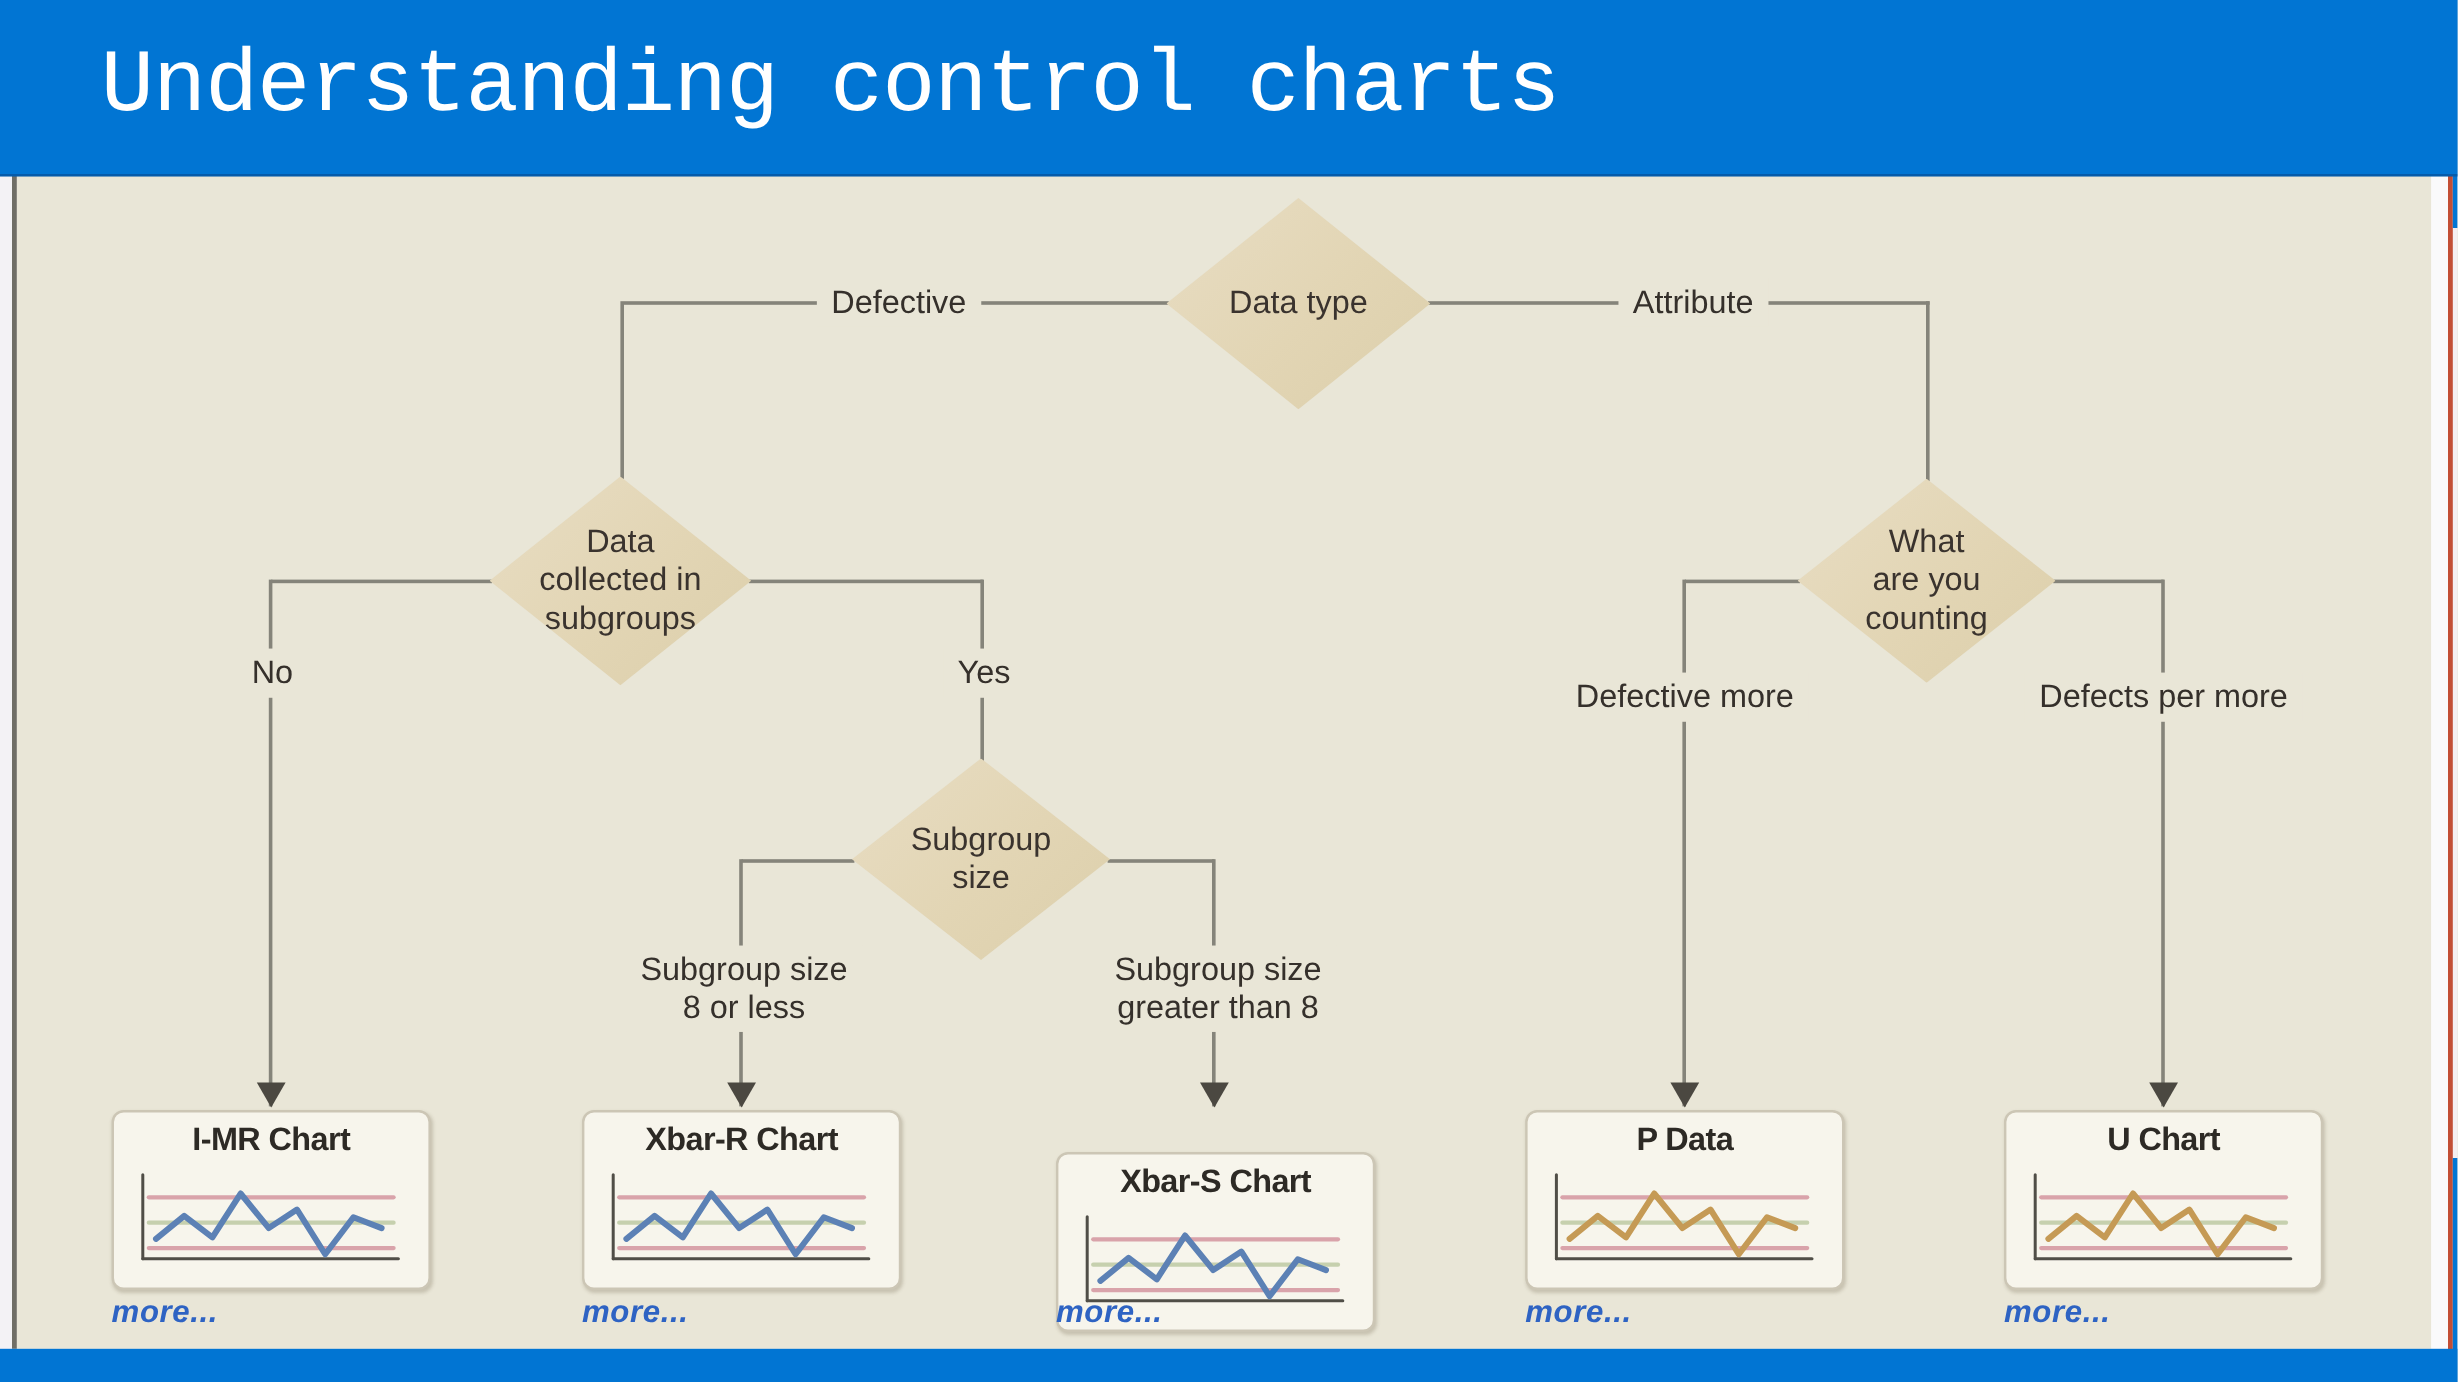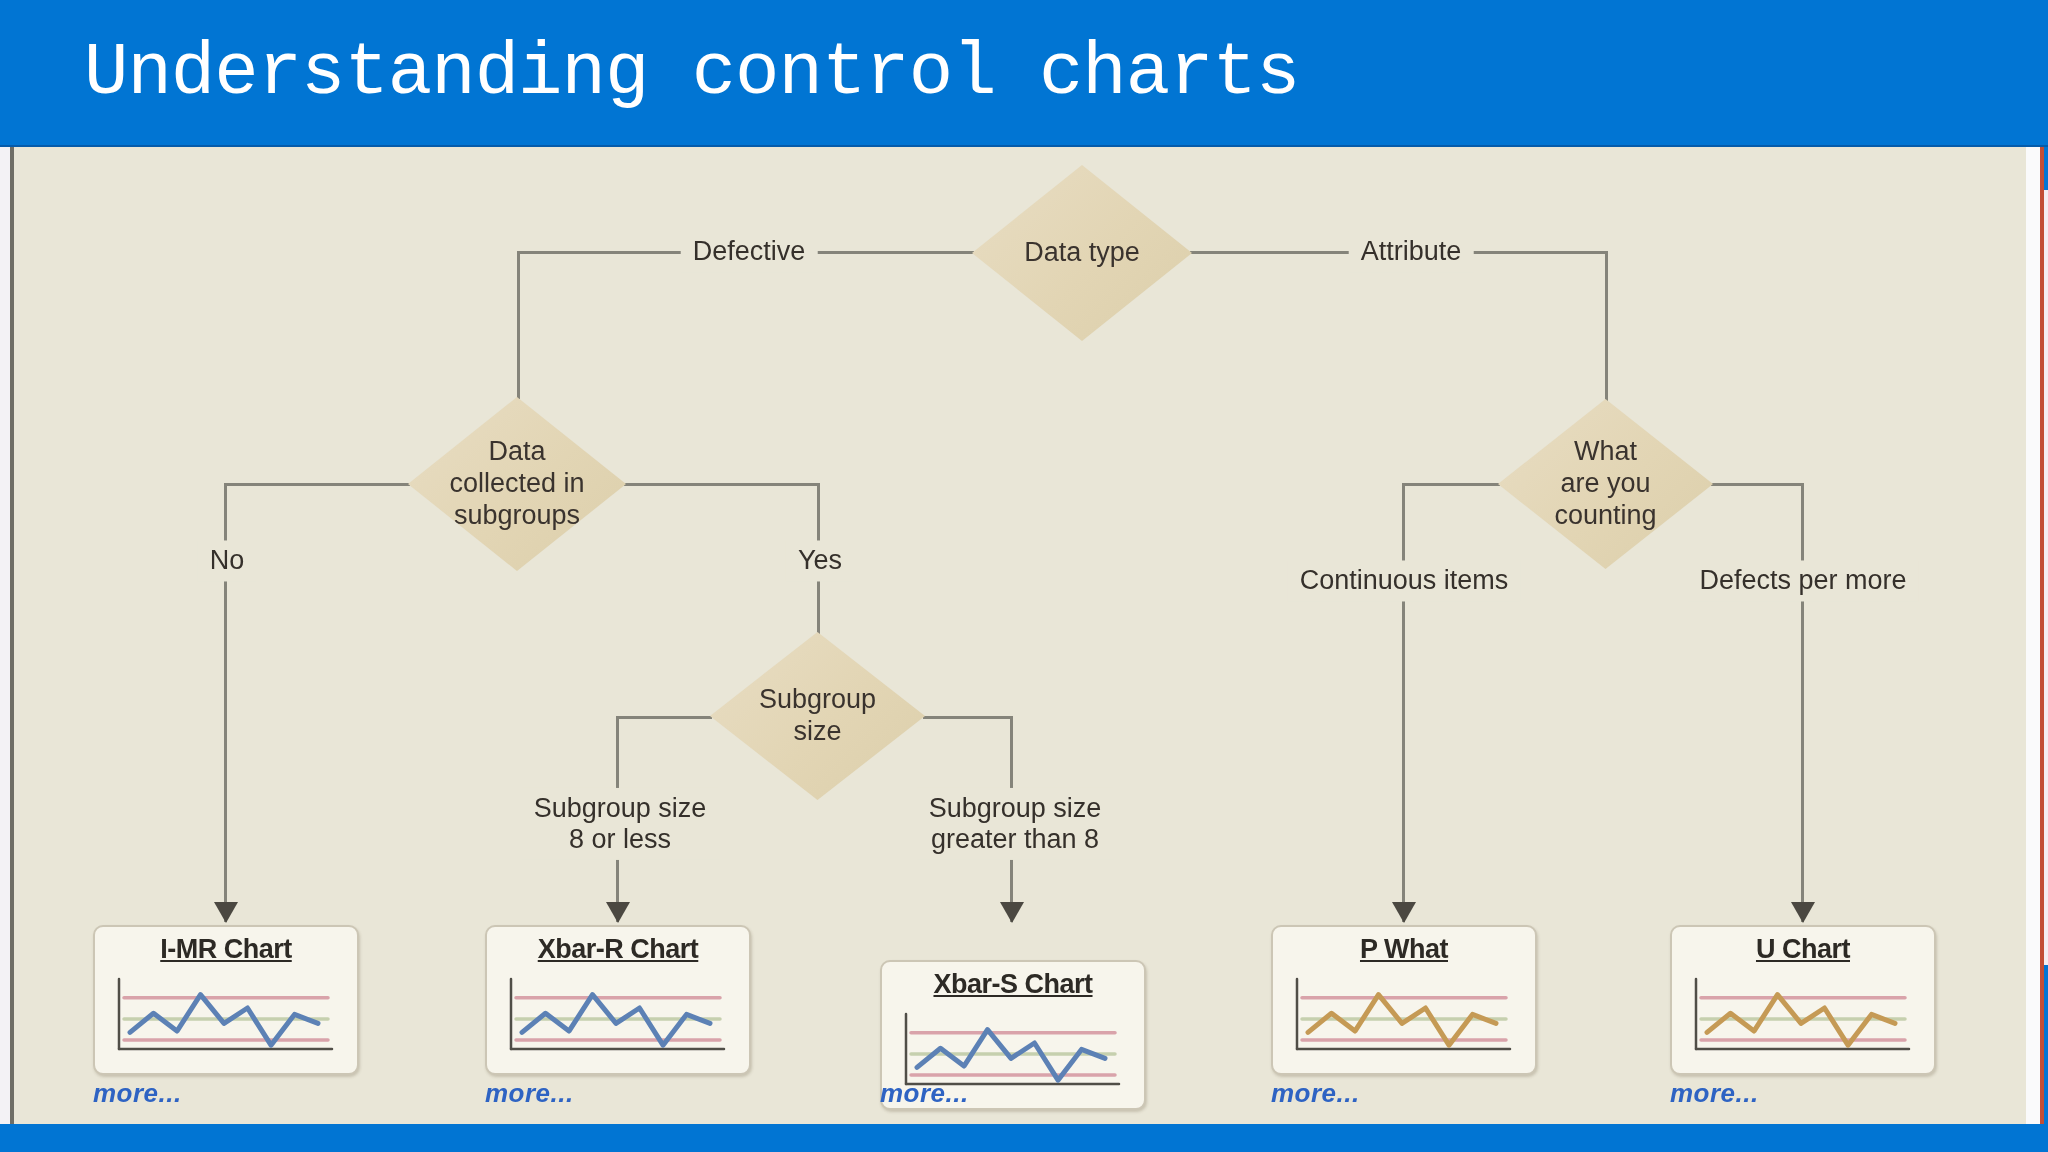--- a/index.html
+++ b/index.html
@@ -56,21 +56,21 @@
     white-space:pre-line;
   }
   
   .chart-box{
     position:absolute;top:925px;width:266px;height:150px;z-index:3;
     background:#f7f5ec;border:2px solid #ccc6b5;border-radius:10px;
     box-sizing:border-box;box-shadow:1px 2px 3px rgba(80,70,40,.22);
   }
   .chart-box-title{
     margin-top:7px;text-align:center;font-size:27px;font-weight:700;
-    color:#2d2a25;letter-spacing:-0.5px;text-decoration:underline;
+    color:#2d2a25;letter-spacing:-0.5px;
   }
   .mini-chart{position:absolute;left:19px;top:50px;}
   .more-link{
     position:absolute;top:1078px;width:250px;z-index:3;
     font-size:26px;font-style:italic;font-weight:700;
     color:#2e63c3;cursor:pointer;letter-spacing:0.5px;
   }
 </style>
 </head>
 <body>
@@ -128,21 +128,21 @@
 </div>
 <div class="diamond" style="left:710px;top:632px;width:215px;height:168px;">
   <div class="diamond-label">Subgroup
 size</div>
 </div>
 
 <div class="branch-label" style="left:749px;top:252px;">Defective</div>
 <div class="branch-label" style="left:1411px;top:252px;">Attribute</div>
 <div class="branch-label" style="left:227px;top:561px;">No</div>
 <div class="branch-label" style="left:820px;top:561px;">Yes</div>
-<div class="branch-label" style="left:1404px;top:581px;">Continuous items</div>
+<div class="branch-label" style="left:1404px;top:581px;">Defective more</div>
 <div class="branch-label" style="left:1803px;top:581px;">Defects per more</div>
 <div class="branch-label" style="left:620px;top:824px;">Subgroup size
 8 or less</div>
 <div class="branch-label" style="left:1015px;top:824px;">Subgroup size
 greater than 8</div>
 
 <div class="chart-box" style="left:93px;">
   <div class="chart-box-title">I-MR Chart</div>
   <svg class="mini-chart" width="225" height="78" viewBox="0 0 225 78">
       <line x1="10" y1="20.799999999999997" x2="214" y2="20.799999999999997" stroke="#d9a3aa" stroke-width="3.5" stroke-linecap="round"></line>
@@ -169,21 +169,21 @@
   <svg class="mini-chart" width="225" height="78" viewBox="0 0 225 78">
       <line x1="10" y1="20.799999999999997" x2="214" y2="20.799999999999997" stroke="#d9a3aa" stroke-width="3.5" stroke-linecap="round"></line>
       <line x1="10" y1="41.92" x2="214" y2="41.92" stroke="#c6d0ae" stroke-width="3.5" stroke-linecap="round"></line>
       <line x1="10" y1="63.04" x2="214" y2="63.04" stroke="#d9a3aa" stroke-width="3.5" stroke-linecap="round"></line>
       <line x1="5" y1="2" x2="5" y2="72" stroke="#504e47" stroke-width="2.5" stroke-linecap="round"></line>
       <line x1="5" y1="72" x2="218" y2="72" stroke="#504e47" stroke-width="2.5" stroke-linecap="round"></line>
       <polyline points="16,55.4 39.5,36.2 63,54.1 86.5,17.6 110,46.4 133.5,31.0 157,68.2 180.5,37.4 204,46.4" fill="none" stroke="#5c81b5" stroke-width="5" stroke-linejoin="round" stroke-linecap="round"></polyline>
     </svg>
 </div>
 <div class="chart-box" style="left:1271px;">
-  <div class="chart-box-title">P What</div>
+  <div class="chart-box-title">P Data</div>
   <svg class="mini-chart" width="225" height="78" viewBox="0 0 225 78">
       <line x1="10" y1="20.799999999999997" x2="214" y2="20.799999999999997" stroke="#d9a3aa" stroke-width="3.5" stroke-linecap="round"></line>
       <line x1="10" y1="41.92" x2="214" y2="41.92" stroke="#c6d0ae" stroke-width="3.5" stroke-linecap="round"></line>
       <line x1="10" y1="63.04" x2="214" y2="63.04" stroke="#d9a3aa" stroke-width="3.5" stroke-linecap="round"></line>
       <line x1="5" y1="2" x2="5" y2="72" stroke="#504e47" stroke-width="2.5" stroke-linecap="round"></line>
       <line x1="5" y1="72" x2="218" y2="72" stroke="#504e47" stroke-width="2.5" stroke-linecap="round"></line>
       <polyline points="16,55.4 39.5,36.2 63,54.1 86.5,17.6 110,46.4 133.5,31.0 157,68.2 180.5,37.4 204,46.4" fill="none" stroke="#c59a55" stroke-width="5" stroke-linejoin="round" stroke-linecap="round"></polyline>
     </svg>
 </div>
 <div class="chart-box" style="left:1670px;">

